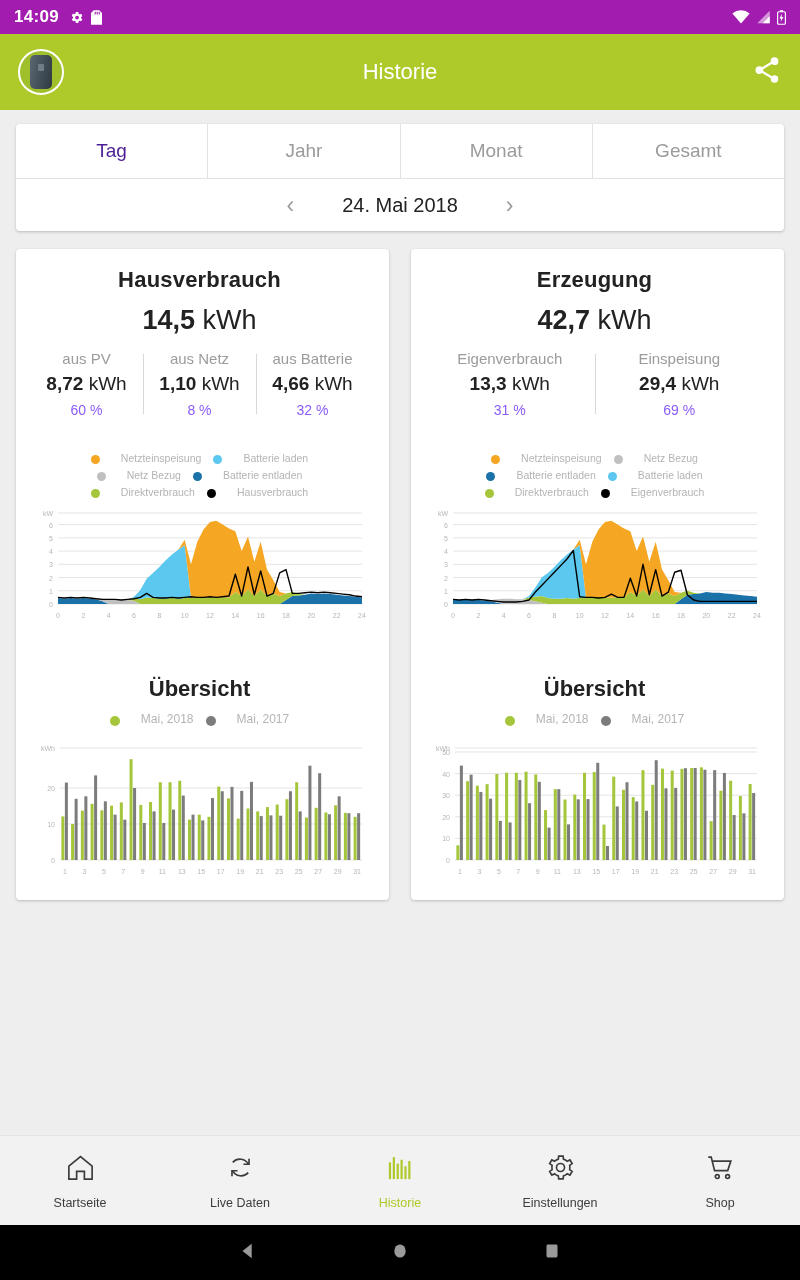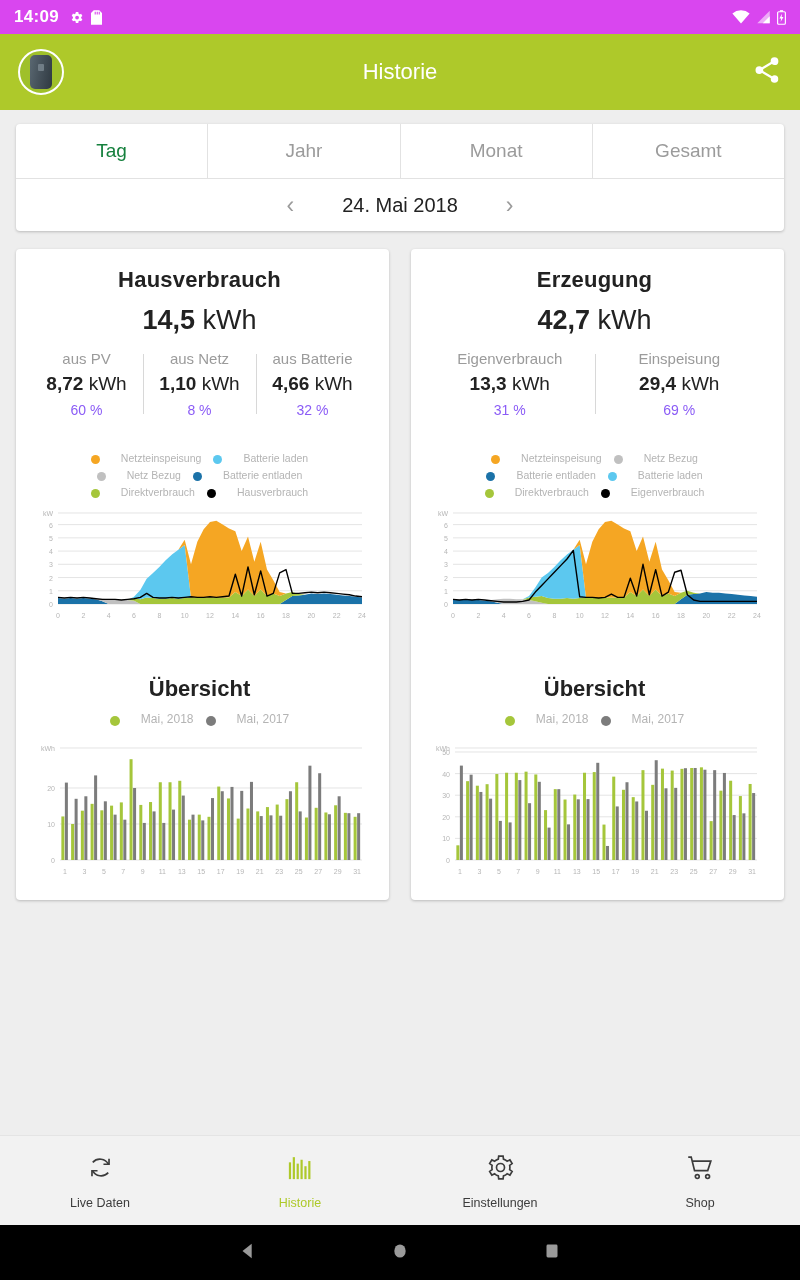--- a/index.html
+++ b/index.html
@@ -5,21 +5,21 @@
   * { margin:0; padding:0; box-sizing:border-box; }
   html,body { width:800px; height:1280px; }
   body {
     font-family:"Liberation Sans", sans-serif;
     background:#eeeeee;
     color:#333;
     overflow:hidden;
   }
   
   .statusbar{
-    height:34px; background:#d946ef; display:flex; align-items:center;
+    height:34px; background:#a21caf; display:flex; align-items:center;
     padding:0 14px; color:#ffffff;
   }
   .statusbar .time{ font-size:17px; font-weight:600; letter-spacing:.3px; }
   .statusbar .sicons{ display:flex; align-items:center; gap:7px; margin-left:10px;}
   .statusbar .right{ margin-left:auto; display:flex; align-items:center; gap:6px;}
   .sbicon{ display:block; }
   
   .appbar{
     height:76px; background:#aec92a; display:flex; align-items:center;
     padding:0 18px; position:relative;
@@ -50,21 +50,21 @@
     box-shadow:0 1px 3px rgba(0,0,0,.22);
   }
   
   .tabcard{ margin-bottom:18px; }
   .tabs{ display:flex; height:54px; }
   .tab{
     flex:1; display:flex; align-items:center; justify-content:center;
     font-size:19px; color:#9b9b9b; border-right:1px solid #e2e2e2;
   }
   .tab:last-child{ border-right:none; }
-  .tab.active{ color:#15803d; }
+  .tab.active{ color:#4c1d95; }
   .datebar{
     height:53px; border-top:1px solid #e2e2e2;
     display:flex; align-items:center; justify-content:center; gap:48px;
   }
   .datebar .dt{ font-size:20px; color:#222; }
   .chev{ color:#9b9b9b; font-size:23px; line-height:1; }
   
   .panels{ display:flex; gap:22px; }
   .panel{ flex:1; padding:18px 20px 16px 14px; }
   .panel h2{
@@ -587,20 +587,28 @@
       </div>
     </div>
 
   </div>
 </div>
 
 <div class="bottomnav">
   <div class="navitem">
     <span>
       <svg width="31" height="31" viewBox="0 0 24 24" fill="none" stroke="#3c3c3c" stroke-width="1.3">
+          <path d="M3 11 12 3.5 21 11v10h-6v-6H9v6H3V11Z"></path>
+        </svg>
+    </span>
+    <span class="nlbl">Startseite</span>
+  </div>
+  <div class="navitem">
+    <span>
+      <svg width="31" height="31" viewBox="0 0 24 24" fill="none" stroke="#3c3c3c" stroke-width="1.3">
           <path d="M6 8a7.5 7.5 0 0 1 12.2 1.6"></path>
           <path d="M18 16a7.5 7.5 0 0 1-12.2-1.6"></path>
           <path d="M18.6 5.2v4.3h-4.3"></path>
           <path d="M5.4 18.8v-4.3h4.3"></path>
         </svg>
     </span>
     <span class="nlbl">Live Daten</span>
   </div>
   <div class="navitem active">
     <span>

